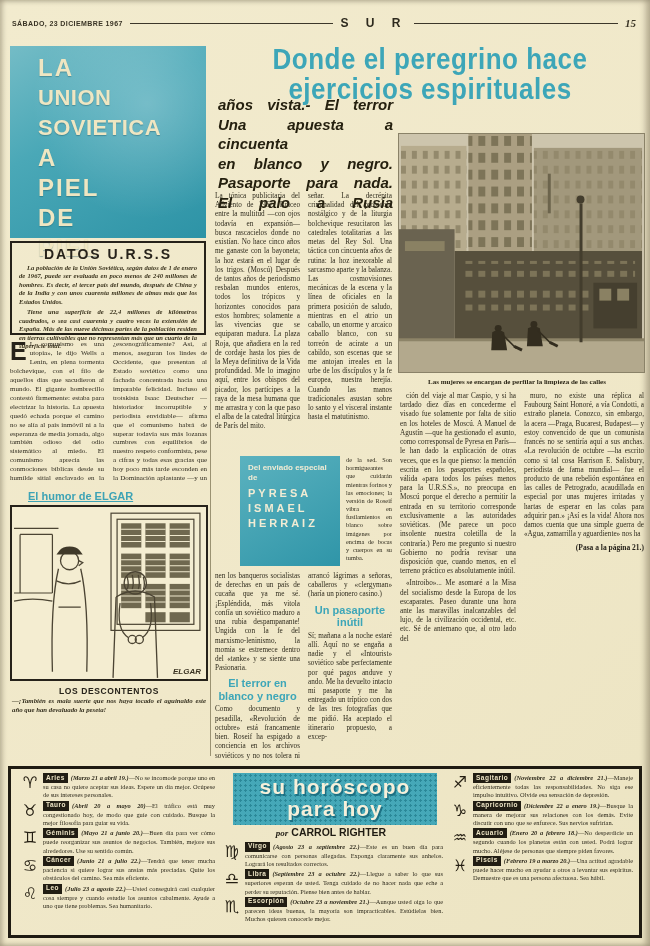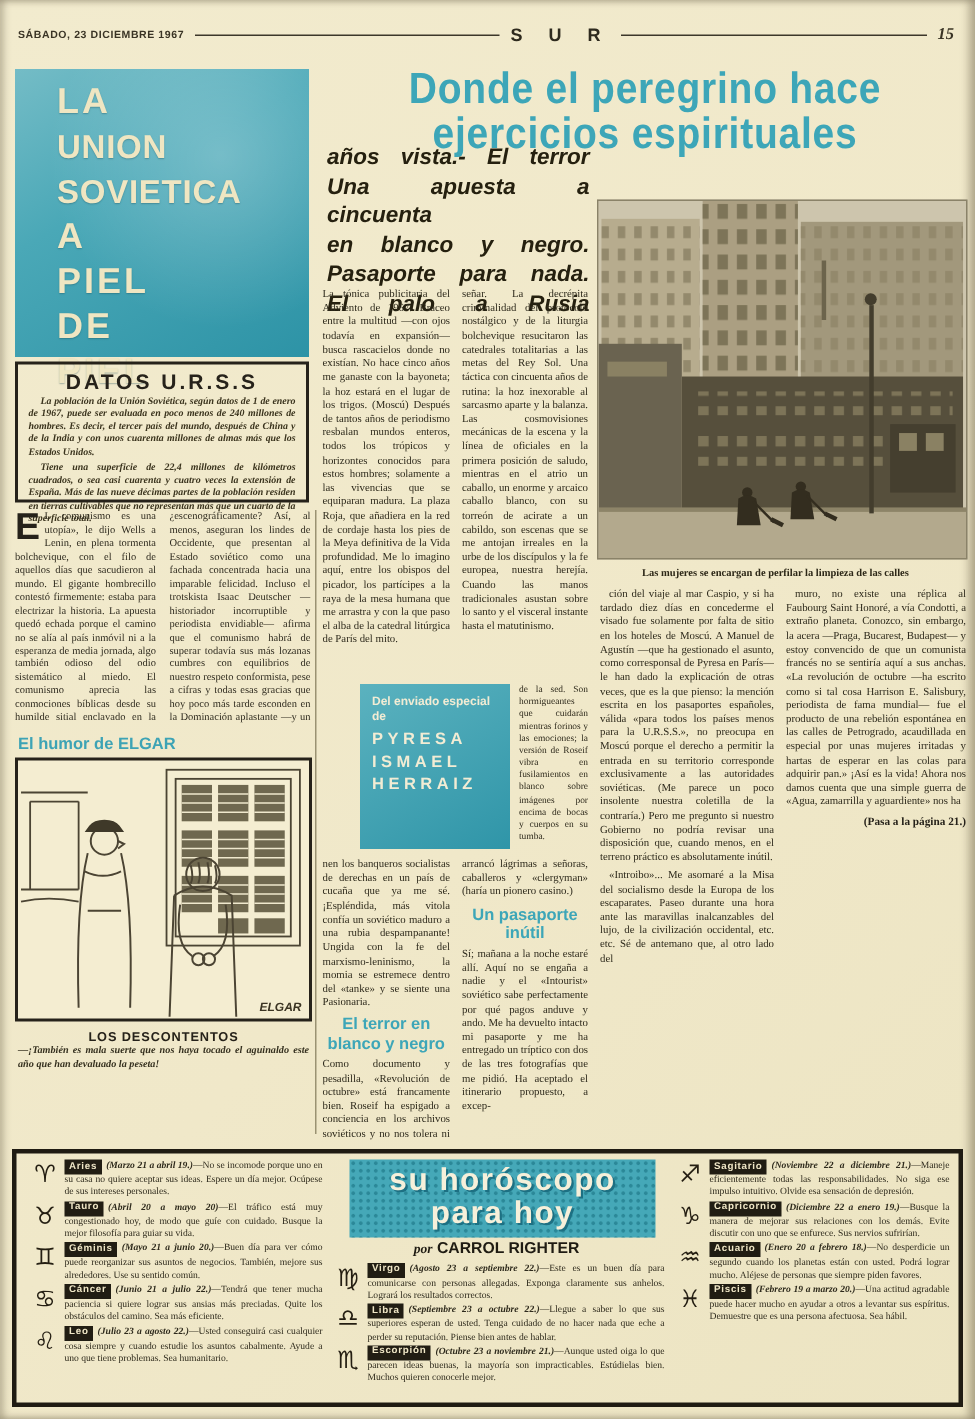--- a/index.html
+++ b/index.html
@@ -28,21 +28,21 @@
   
   .datos{position:absolute;left:10px;top:241px;width:196px;height:94px;border:2.5px solid #26221a;box-sizing:border-box;padding:3px 7px;}
   .datos-title{text-align:center;font:800 14px/16px "Liberation Sans",sans-serif;letter-spacing:2px;color:#26221a;margin-bottom:2px;}
   .datos p{margin:0 0 2px;font:italic 700 6.6px/1.28 "Liberation Serif",serif;text-align:justify;color:#3a331d;text-indent:8px;}
   
   .intro{position:absolute;left:10px;top:340px;width:198px;height:142px;display:flex;gap:9px;}
   .icol{width:94px;height:100%;font:7px/1.28 "Liberation Serif",serif;text-align:justify;overflow:hidden;}
   .dropcap{float:left;font:800 25px/21px "Liberation Sans",sans-serif;margin:1px 3px 0 0;color:#26221a;}
   
   .cartoon{position:absolute;left:10px;top:486px;width:198px;}
-  .cartoon-title{display:inline-block;color:#3da3b5;font:700 11px/1 "Liberation Sans",sans-serif;margin:0 0 3px 2px;}
+  .cartoon-title{display:inline-block;color:#3da3b5;font:700 11px/1 "Liberation Sans",sans-serif;text-decoration:underline;margin:0 0 3px 18px;}
   .cartoon-frame{border:2px solid #26221a;height:172px;position:relative;background:#f4edd1;}
   .cartoon-frame svg{display:block;width:100%;height:100%;}
   .signature{position:absolute;right:5px;bottom:3px;font:italic 800 8px "Liberation Sans",sans-serif;color:#3b3423;}
   .desc-title{text-align:center;font:800 8.5px/1.2 "Liberation Sans",sans-serif;letter-spacing:.6px;margin-top:5px;color:#26221a;}
   .desc-text{font:italic 700 6.8px/1.3 "Liberation Serif",serif;text-align:justify;padding:1px 2px 0;color:#35301f;}
   
   .headline{position:absolute;left:212px;top:44px;width:436px;text-align:center;
     font:700 26px/1.05 "Liberation Sans",sans-serif;color:#3da6b8;letter-spacing:.5px;transform:scale(1,1.12);transform-origin:top;}
   .subhead{position:absolute;left:218px;top:95px;width:175px;}
   .subhead div{font:italic 800 15px/19.5px "Liberation Sans",sans-serif;color:#25200f;text-align:justify;text-align-last:justify;}

